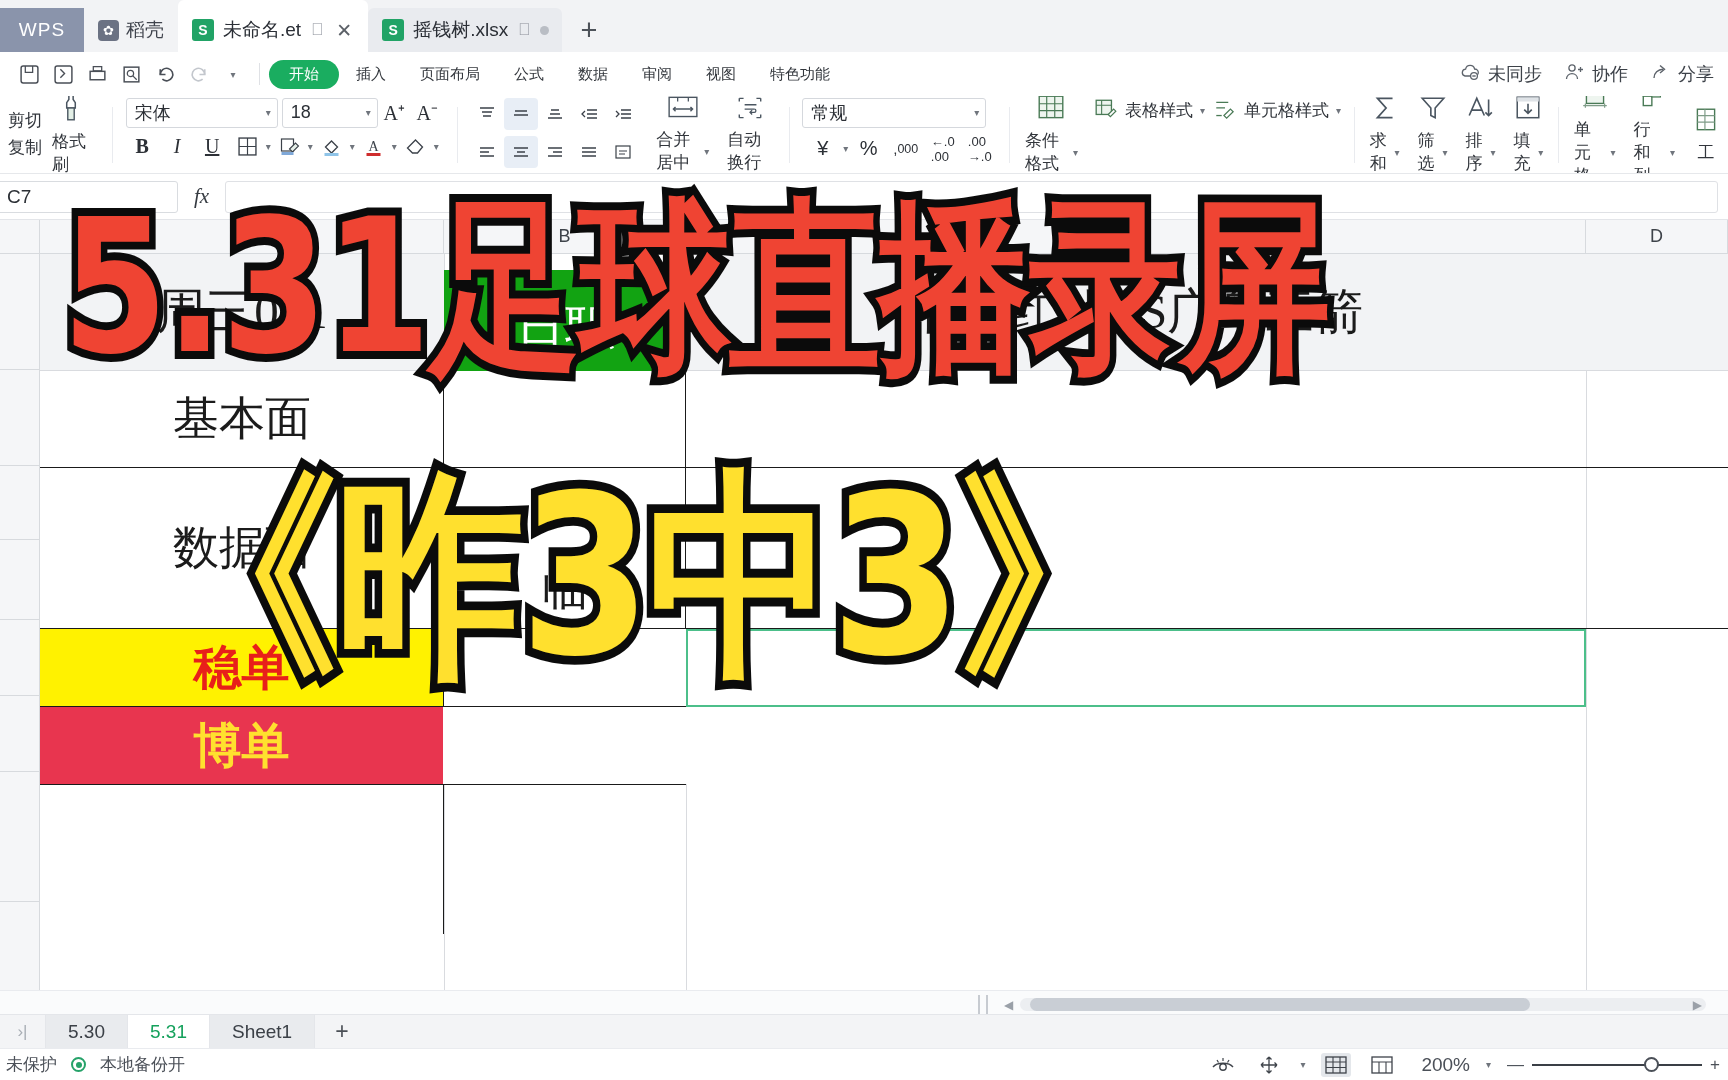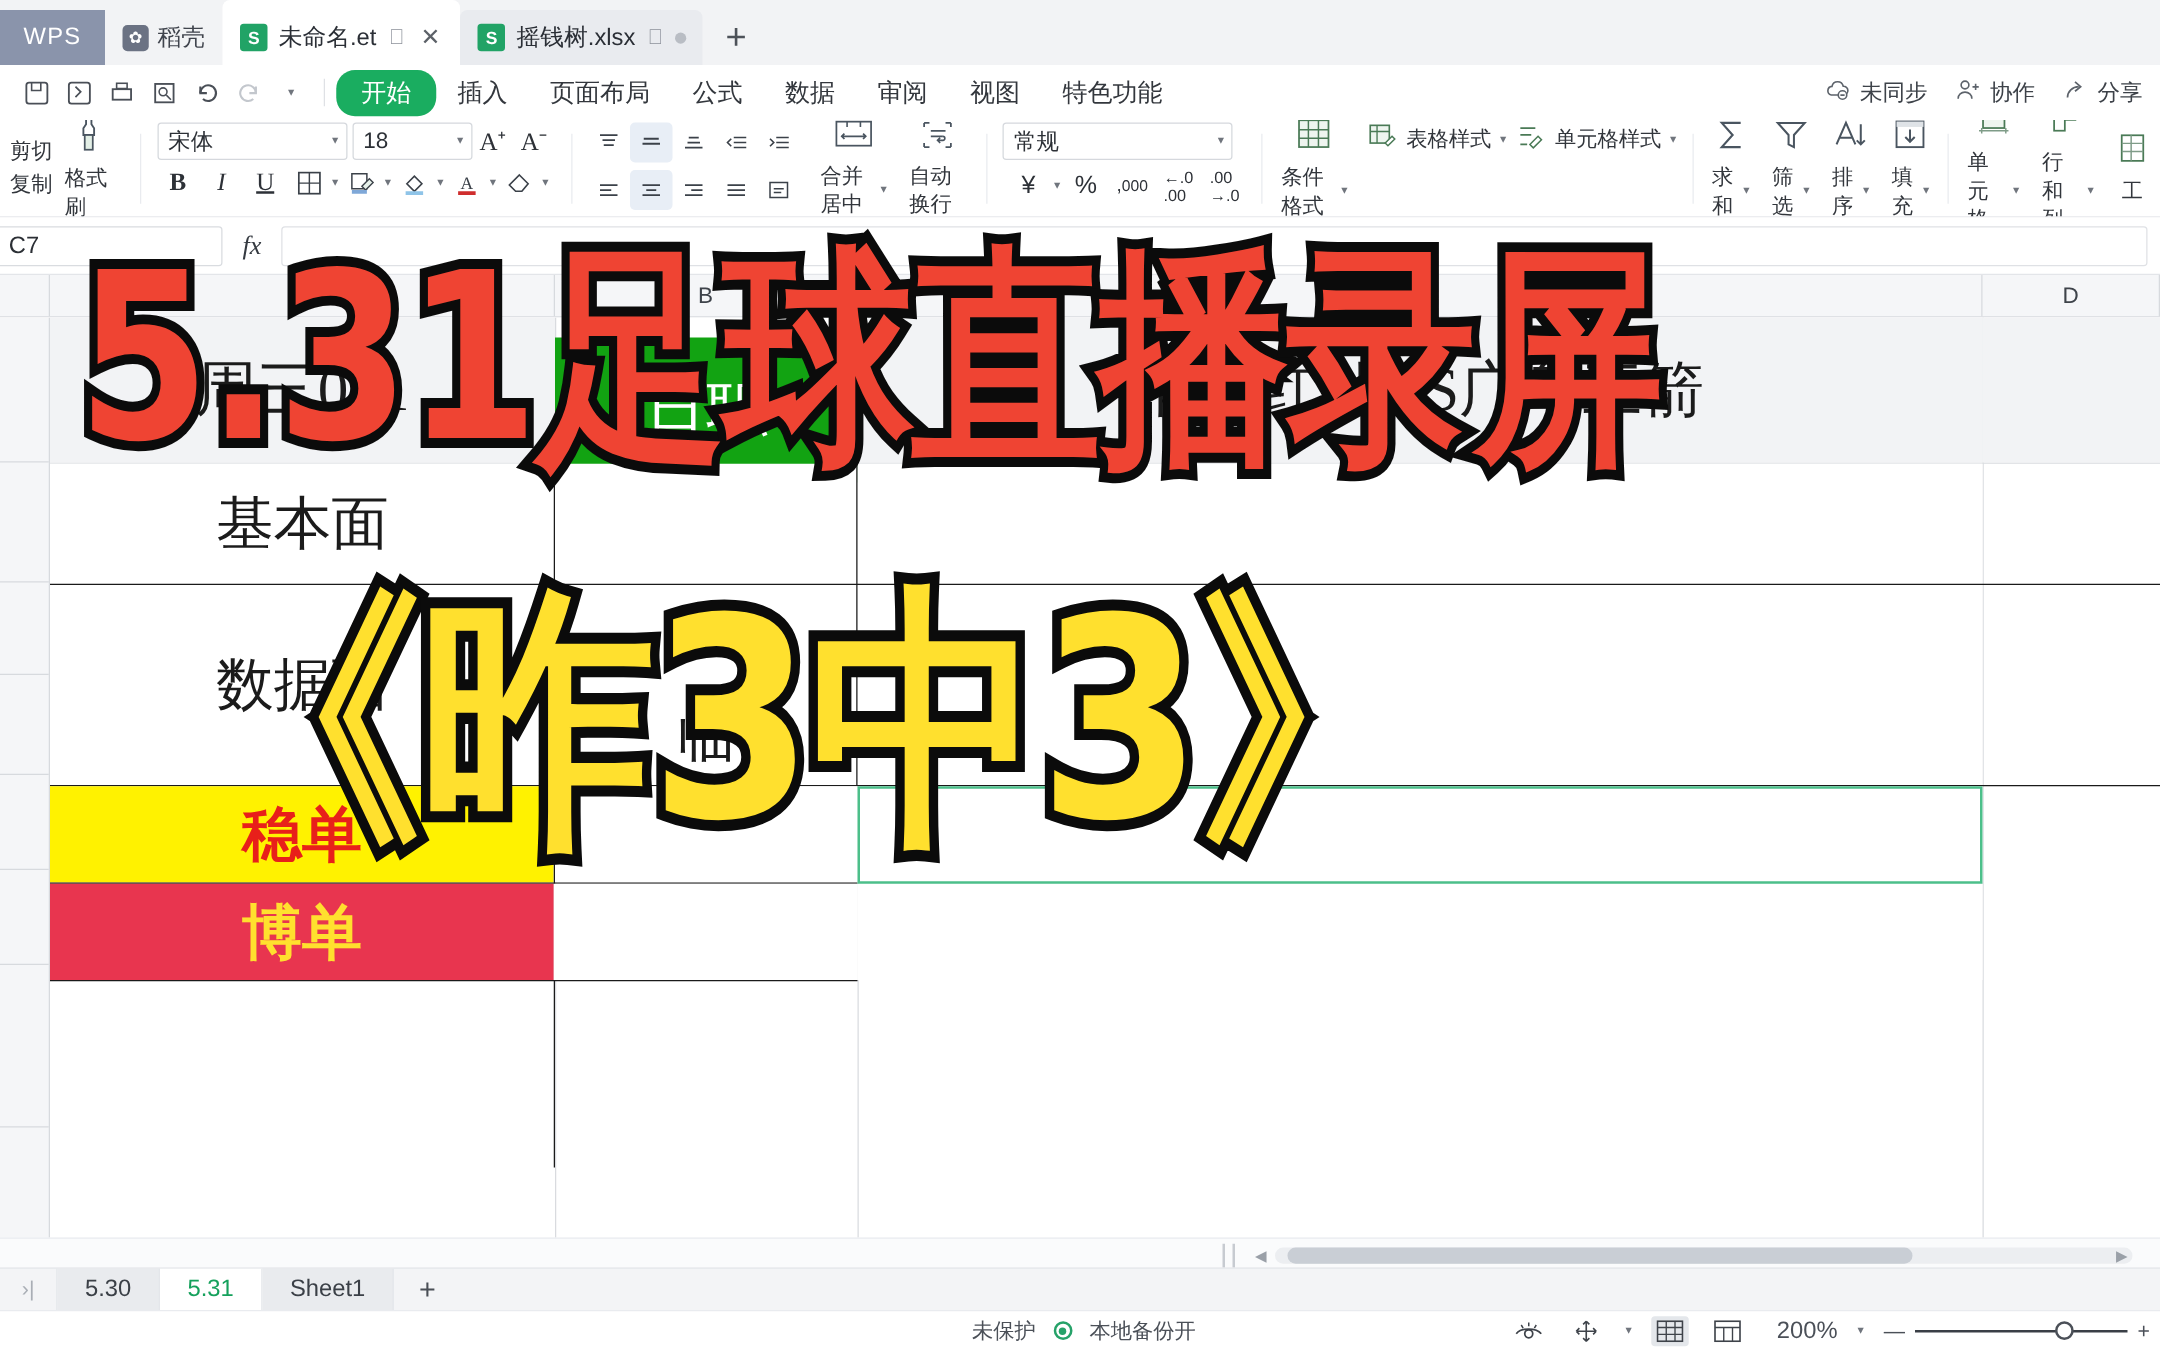--- a/index.html
+++ b/index.html
@@ -55,21 +55,21 @@
 
   
   .menubar {
     position: absolute; top: 52px; left: 0; width: 1728px; height: 44px;
     background: #ffffff; display: flex; align-items: center; padding-left: 12px;
   }
   .qa-icon { width: 34px; height: 34px; display:flex; align-items:center; justify-content:center;
              color:#4a4f57; }
   .qa-sep { width: 1px; height: 22px; background: #dfe1e5; margin: 0 9px; }
   .menu-item {
-    font-size: 20px; color: #33373d; padding: 5px 17px; white-space: nowrap;
+    font-size: 15px; color: #33373d; padding: 5px 17px; white-space: nowrap;
   }
   .menu-item.active {
     background: #1aad60; color: #ffffff; border-radius: 15px; padding: 5px 20px;
   }
   .menubar-right {
     position: absolute; right: 14px; top: 52px; height: 44px;
     display: flex; align-items: center; gap: 22px;
     font-size: 18px; color: #3d4249;
   }
   .mr-item { display: flex; align-items: center; gap: 6px; }
@@ -172,21 +172,21 @@
                color:#a9aeb5; font-size:17px; border-right: 1px solid #e4e6ea; }
   .stab { padding: 0 22px; display: flex; align-items: center; font-size: 19px;
           color: #3b4047; border-right: 1px solid #e4e6ea; }
   .stab.inactive { background: #e9ebee; }
   .stab.active { background: #ffffff; color: #15a15c; }
   .stab-plus { padding: 0 20px; display:flex; align-items:center; font-size: 23px; color:#4a4f56; }
 
   .statusbar {
     position: absolute; left: 0; bottom: 0; width: 1728px; height: 32px;
     background: #ffffff; border-top: 1px solid #e9ebef;
-    display: flex; align-items: center; font-size: 17px; color: #4b5058; justify-content: center;
+    display: flex; align-items: center; font-size: 17px; color: #4b5058;
   }
   .sb-left { display: flex; align-items: center; gap: 14px; padding-left: 6px; }
   .sb-dot { width: 15px; height: 15px; border-radius: 50%; border: 2px solid #26a269;
             display:flex; align-items:center; justify-content:center; }
   .sb-dot i { width: 6px; height: 6px; border-radius: 50%; background: #26a269; display:block; }
   .sb-right { position: absolute; right: 8px; display: flex; align-items: center; gap: 16px; }
   .view-btn { width: 30px; height: 24px; display:flex; align-items:center; justify-content:center;
               color: #3e434a; }
   .view-btn.sel { background: #e4e7eb; border-radius: 3px; }
   .zoom-slider { display: flex; align-items: center; gap: 8px; }

